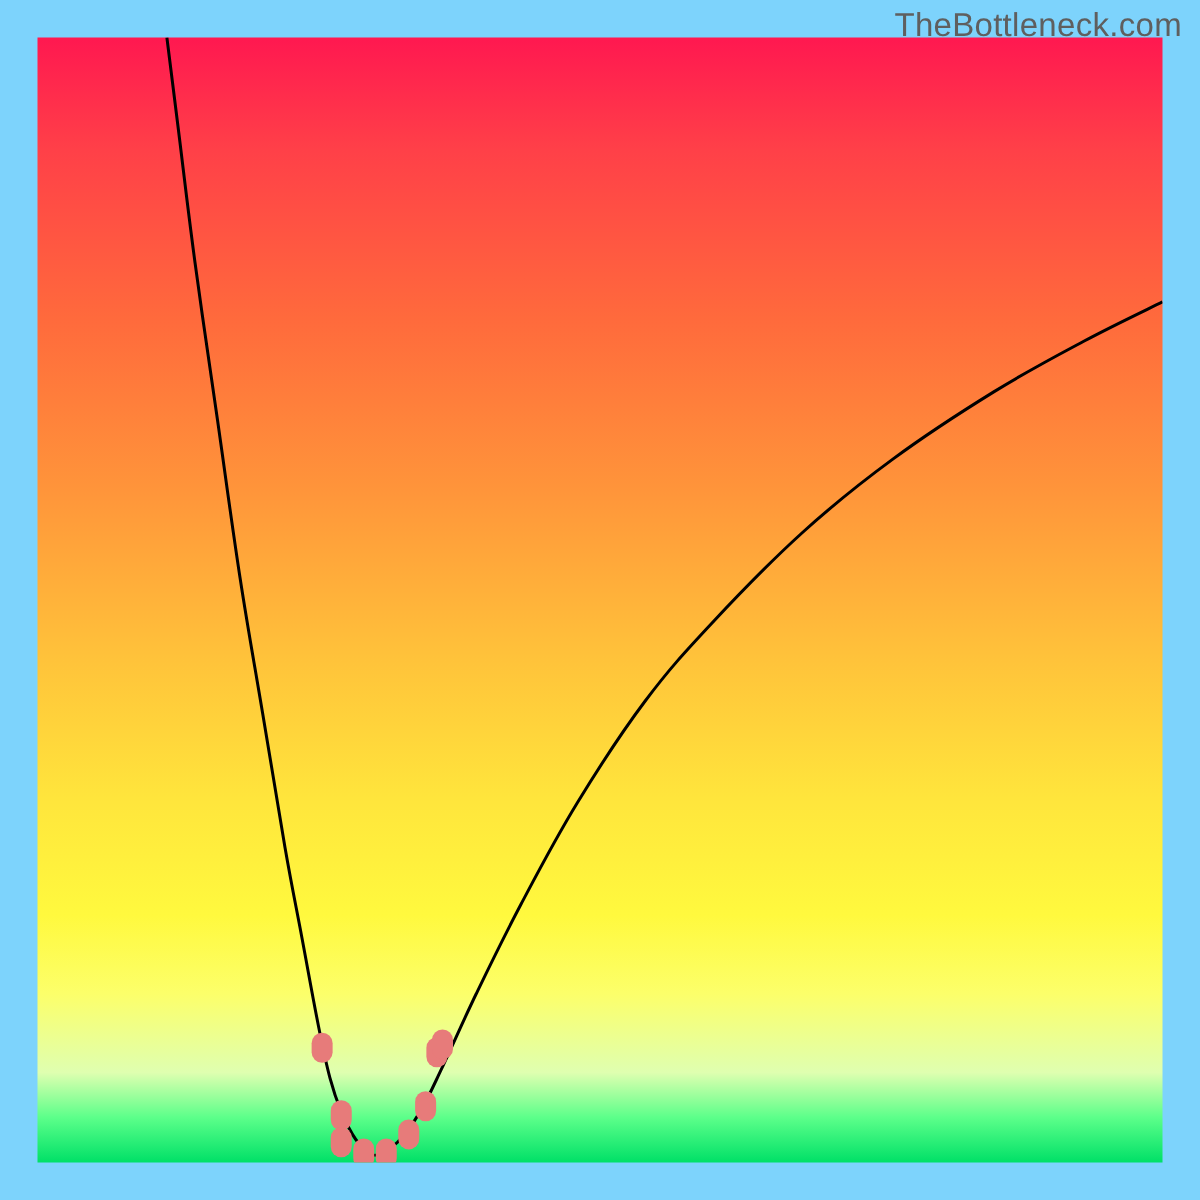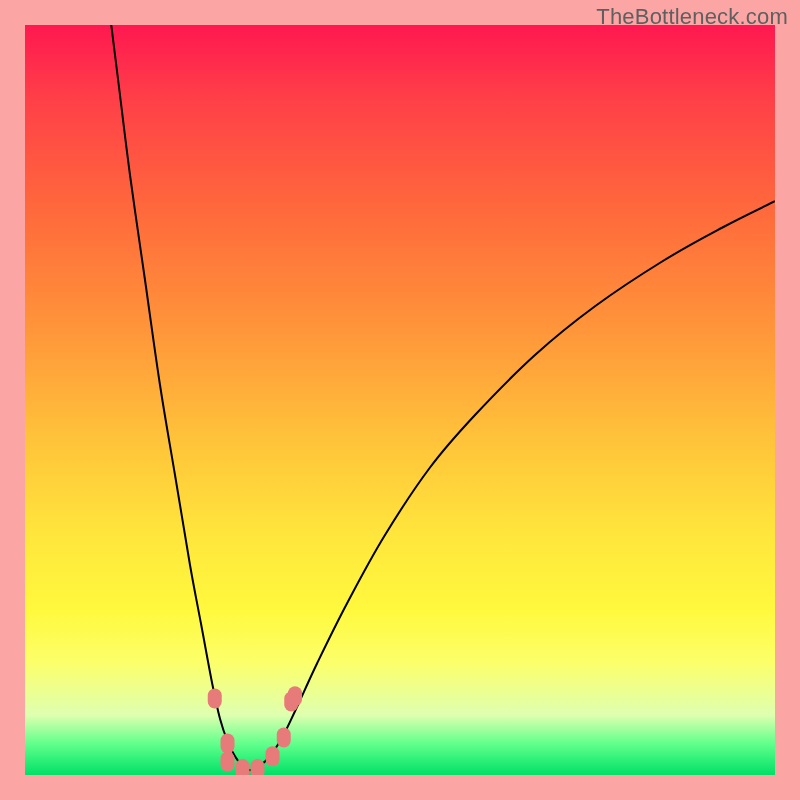--- a/index.html
+++ b/index.html
@@ -8,21 +8,21 @@
     width: 800px;
     height: 800px;
     overflow: hidden;
     background: #000;
   }
   .frame {
     position: absolute;
     left: 0; top: 0;
     width: 800px;
     height: 800px;
-    background: #fca5a5;
+    background: #7dd3fc;
     text-decoration: underline;
   }
   .plot {
     position: absolute;
     left: 25px;
     top: 25px;
     width: 750px;
     height: 750px;
     background: linear-gradient(to bottom,
       #ff1850 0%,

